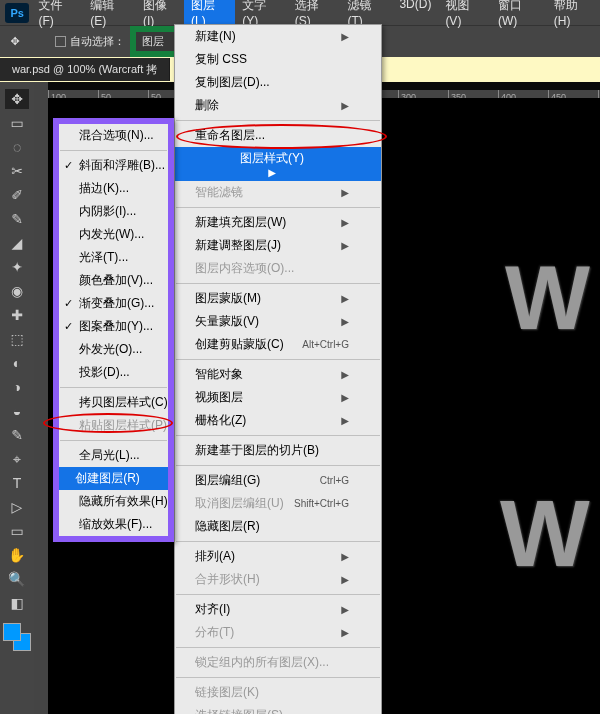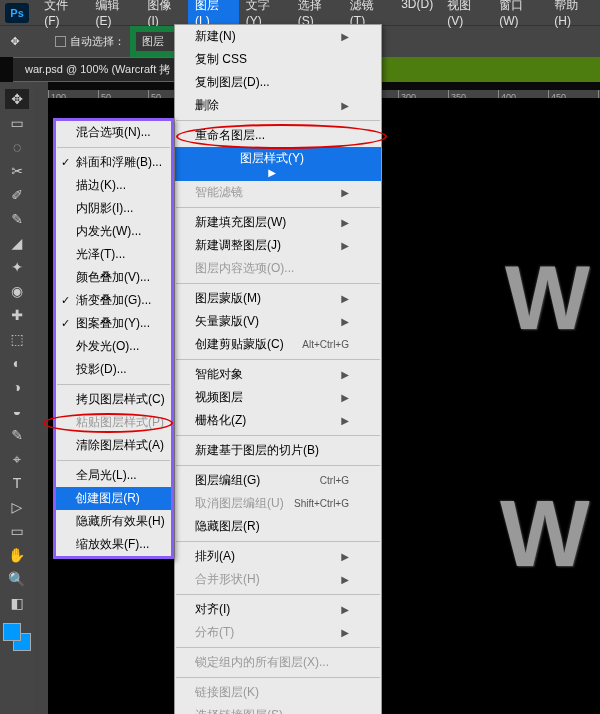--- a/index.html
+++ b/index.html
@@ -1,47 +1,47 @@
 <!DOCTYPE html>
 <html><head>
 <meta charset="utf-8">
 <style>
 * { margin: 0; padding: 0; box-sizing: border-box; font-family: "Microsoft YaHei", sans-serif; }
 body { width: 600px; height: 714px; background: #0a0a0a; overflow: hidden; position: relative; }
 
 .menubar { background: #454545; height: 25px; display: flex; align-items: center; color: #e0e0e0; font-size: 12px; padding-left: 5px; }
-.ps-logo { width: 25px; height: 20px; background: #001e36; color: #31a8ff; font-weight: bold; display: flex; align-items: center; justify-content: center; font-size: 11px; margin-right: 8px; border-radius: 3px; text-align: right; }
+.ps-logo { width: 25px; height: 20px; background: #001e36; color: #31a8ff; font-weight: bold; display: flex; align-items: center; justify-content: center; font-size: 11px; margin-right: 2px; border-radius: 3px; text-align: right; }
 .menu-item { padding: 3px 7px; cursor: pointer; }
 .menu-item.active { background: #1473e6; color: #fff; }
 
 .options-bar { background: #454545; height: 32px; display: flex; align-items: center; padding-left: 5px; color: #e0e0e0; font-size: 11px; border-top: 1px solid #333; }
 .tool-indicator { width: 20px; height: 20px; display: flex; align-items: center; justify-content: center; margin-right: 30px; }
 .checkbox-small { width: 11px; height: 11px; border: 1px solid #999; margin-right: 4px; }
 .dropdown-box { background: #383838; border: 6px solid #15803d; padding: 2px 16px 2px 6px; margin-left: 5px; position: relative; }
 
-.tab-bar { background: #4d7c0f; height: 25px; display: flex; align-items: center; color: #e0e0e0; font-size: 11px; margin-left: 13px; }
+.tab-bar { background: #fef9c3; height: 25px; display: flex; align-items: center; color: #e0e0e0; font-size: 11px; }
 .doc-tab { padding: 4px 12px; background: #282828; border-right: 1px solid #1a1a1a; }
 
 .toolbox { position: absolute; left: 0; top: 82px; width: 34px; background: #454545; height: 632px; display: flex; flex-direction: column; align-items: center; padding-top: 5px; }
 .tool-btn { width: 24px; height: 20px; margin: 2px 0; display: flex; align-items: center; justify-content: center; color: #ccc; font-size: 14px; cursor: pointer; }
 .tool-btn.active { background: #222; }
 .swatch-pair { position: relative; width: 28px; height: 28px; margin-top: 8px; }
 .swatch-front { position: absolute; width: 18px; height: 18px; background: #0099ff; border: 1px solid #aaa; top: 0; left: 0; z-index: 2; }
 .swatch-back { position: absolute; width: 18px; height: 18px; background: #0099ff; border: 1px solid #aaa; bottom: 0; right: 0; }
 
 .ruler-top { position: absolute; left: 48px; top: 90px; right: 0; height: 16px; background: #444; color: #aaa; font-size: 9px; display: flex; }
 .ruler-left { position: absolute; left: 34px; top: 82px; width: 14px; height: 632px; background: #444; }
 .ruler-tick { flex: 0 0 50px; border-left: 1px solid #888; padding-left: 2px; padding-top: 2px; }
 
 .canvas-area { position: absolute; left: 48px; top: 98px; right: 0; bottom: 0; background: #000; }
 
 .artwork-w1 { position: absolute; right: 0; top: 140px; width: 105px; height: 120px; background: #000; color: #999; font-family: serif; font-size: 90px; font-weight: bold; overflow: hidden; display: flex; align-items: center; padding-left: 10px; text-shadow: 1px 1px 2px #444, -1px -1px 2px #222; }
 .artwork-w2 { position: absolute; right: 0; top: 370px; width: 105px; height: 130px; background: #000; color: #999; font-family: serif; font-size: 95px; font-weight: bold; overflow: hidden; display: flex; align-items: center; padding-left: 5px; text-shadow: 1px 1px 2px #444, -1px -1px 2px #222; }
 
-.context-menu1 { position: absolute; left: 53px; top: 118px; width: 121px; background: #eaeaea; border: 3px solid #8b5cf6; box-shadow: 2px 2px 5px rgba(0,0,0,0.4); z-index: 50; }
+.context-menu1 { position: absolute; left: 53px; top: 118px; width: 121px; background: #eaeaea; border: 6px solid #8b5cf6; box-shadow: 2px 2px 5px rgba(0,0,0,0.4); z-index: 50; }
 .context-menu2 { position: absolute; left: 174px; top: 24px; width: 208px; background: #eaeaea; border: 1px solid #9a9a9a; box-shadow: 2px 2px 5px rgba(0,0,0,0.4); z-index: 40; }
 
 .m-item { font-size: 12px; color: #000; padding: 3px 32px 3px 20px; display: flex; justify-content: space-between; align-items: center; position: relative; cursor: default; white-space: nowrap; }
 .m-item.highlighted { background: #1473e6; color: #fff; flex-direction: column; }
 .m-item.disabled { color: #999; }
 .m-item .check { position: absolute; left: 5px; font-size: 11px; }
 .m-item .sub-arrow { font-size: 10px; color: #555; }
 .m-item.highlighted .sub-arrow { color: #fff; }
 .m-item .shortcut { font-size: 10px; color: #555; }
 .m-sep { height: 1px; background: #c0c0c0; margin: 3px 1px; }
@@ -283,23 +283,20 @@
     <div class="m-item">
       <span>投影(D)...</span>
     </div>
     <div class="m-sep"></div>
     <div class="m-item">
       <span>拷贝图层样式(C)</span>
     </div>
     <div class="m-item disabled">
       <span>粘贴图层样式(P)</span>
     </div>
-    <div class="m-item">
-      <span>清除图层样式(A)</span>
-    </div>
     <div class="m-sep"></div>
     <div class="m-item">
       <span>全局光(L)...</span>
     </div>
     <div class="m-item highlighted">
       <span>创建图层(R)</span>
     </div>
     <div class="m-item">
       <span>隐藏所有效果(H)</span>
     </div>

